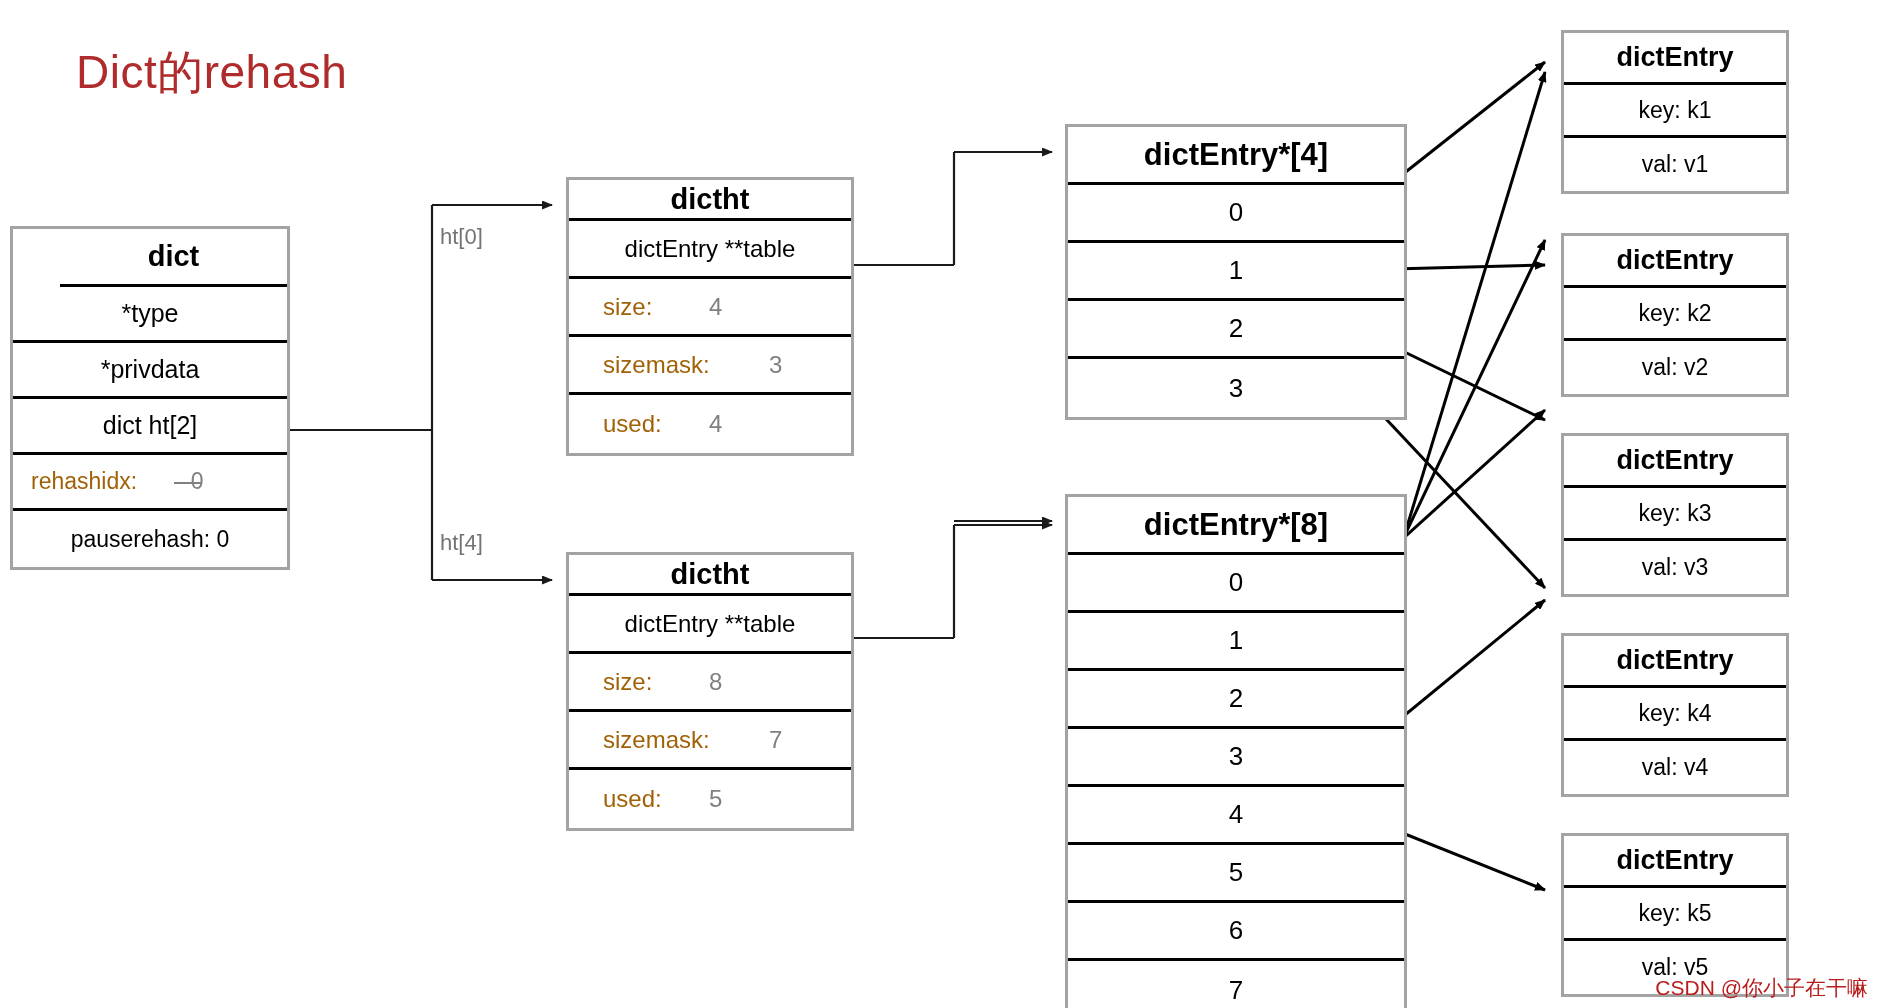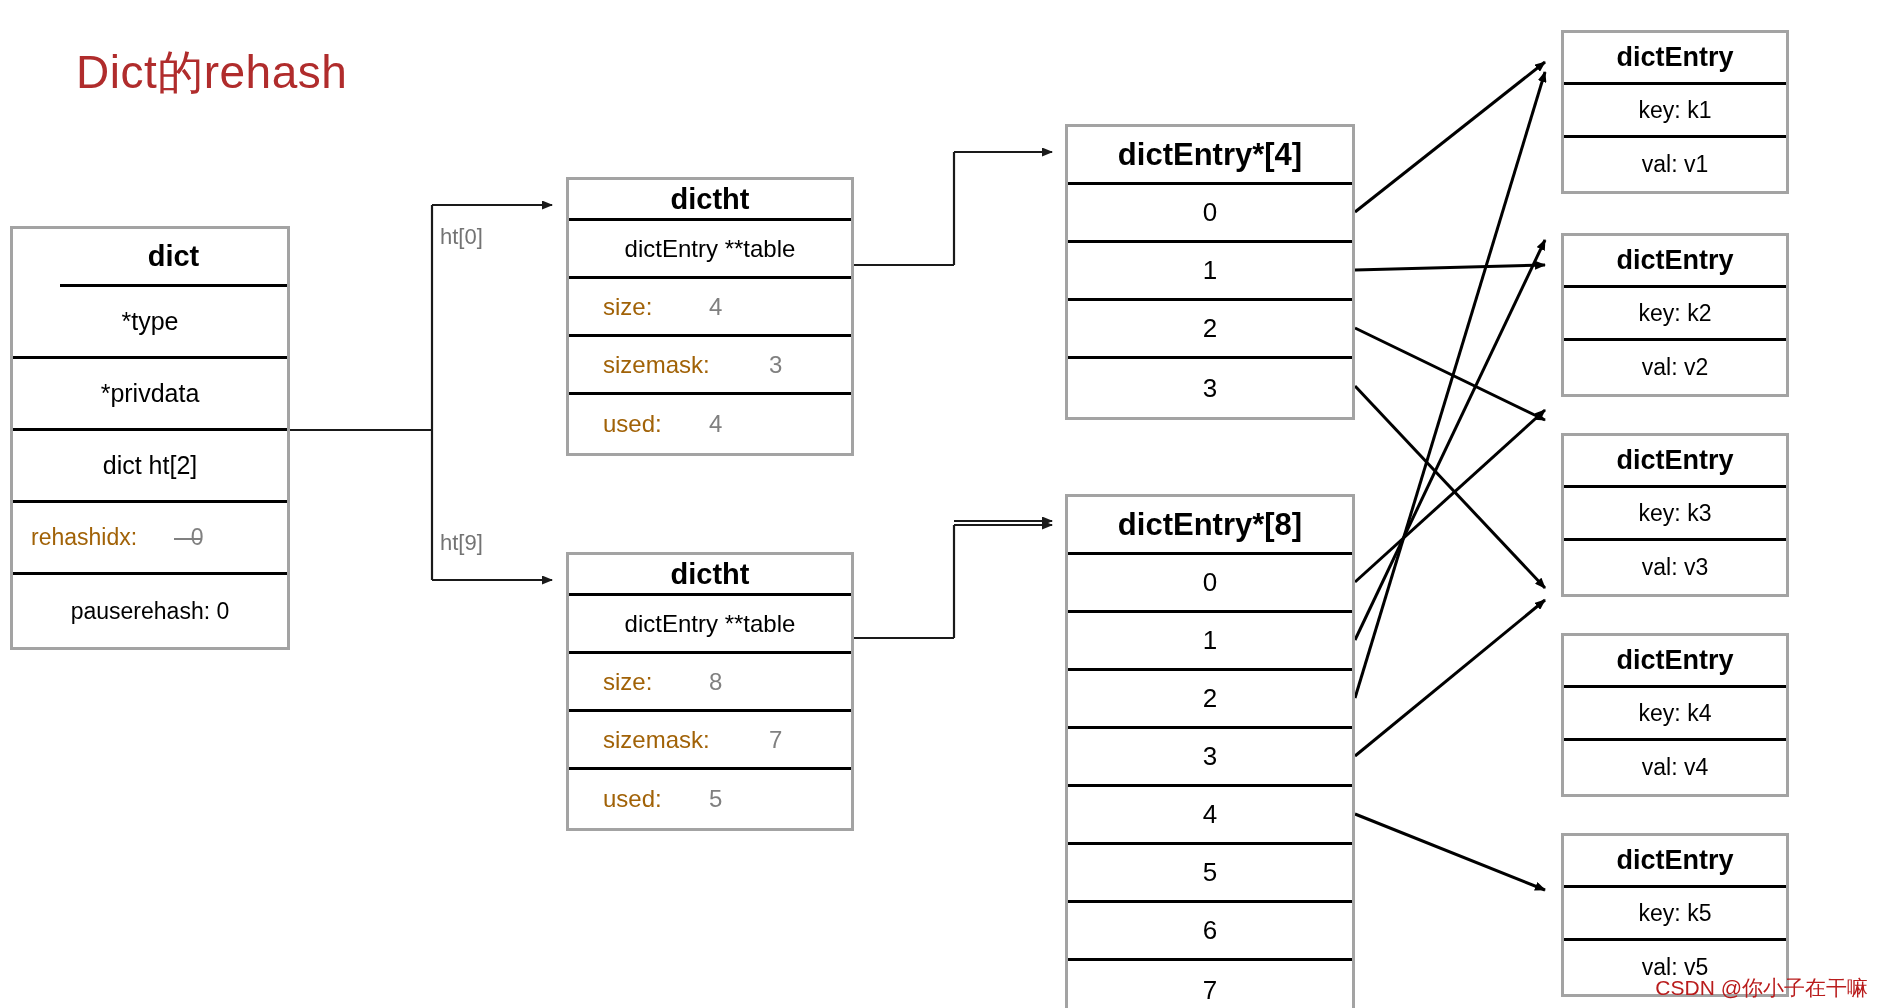--- a/index.html
+++ b/index.html
@@ -59,35 +59,35 @@
   .kv .k {
     padding-left: 28px;
     color: #a16207;
   }
   .kv .v {
     color: #808080;
   }
 
   
   #dict-box { left: 10px; top: 226px; width: 280px; }
-  #dict-box .row { height: 72px; font-size: 25px; }
+  #dict-box .row { height: 56px; font-size: 25px; }
   #dict-box .row.head { height: 58px; font-size: 29px; margin-left: 47px; }
   #dict-box .row.small { font-size: 23px; }
 
   
   .dictht { width: 288px; }
   .dictht .row { height: 58px; font-size: 24px; }
   .dictht .row.head { height: 41px; font-size: 29px; }
   #dictht0 { left: 566px; top: 177px; }
   #dictht1 { left: 566px; top: 552px; }
   .dictht .kv .k { padding-left: 34px; }
   .dictht .kv .v { position: absolute; }
 
   
-  .bucket-table { width: 290px; }
+  .bucket-table { width: 342px; }
   .bucket-table .row { height: 58px; font-size: 26px; }
   .bucket-table .row.head { height: 58px; font-size: 31px; }
   #table4 { left: 1065px; top: 124px; }
   #table8 { left: 1065px; top: 494px; }
 
   
   .entry { width: 228px; }
   .entry .row { height: 53px; font-size: 23px; }
   .entry .row.head { height: 52px; font-size: 27px; }
 
@@ -275,17 +275,17 @@
     <div class="row">val: v4</div>
   </div>
 
   <div class="box entry" style="left:1561px; top:833px;">
     <div class="row head">dictEntry</div>
     <div class="row">key: k5</div>
     <div class="row">val: v5</div>
   </div>
 
   <div class="edge-label" style="left:440px; top:224px;">ht[0]</div>
-  <div class="edge-label" style="left:440px; top:530px;">ht[9]</div>
+  <div class="edge-label" style="left:440px; top:530px;">ht[4]</div>
 
   <div class="watermark">CSDN @你小子在干嘛</div>
 
 </div>
 
 </body></html>

